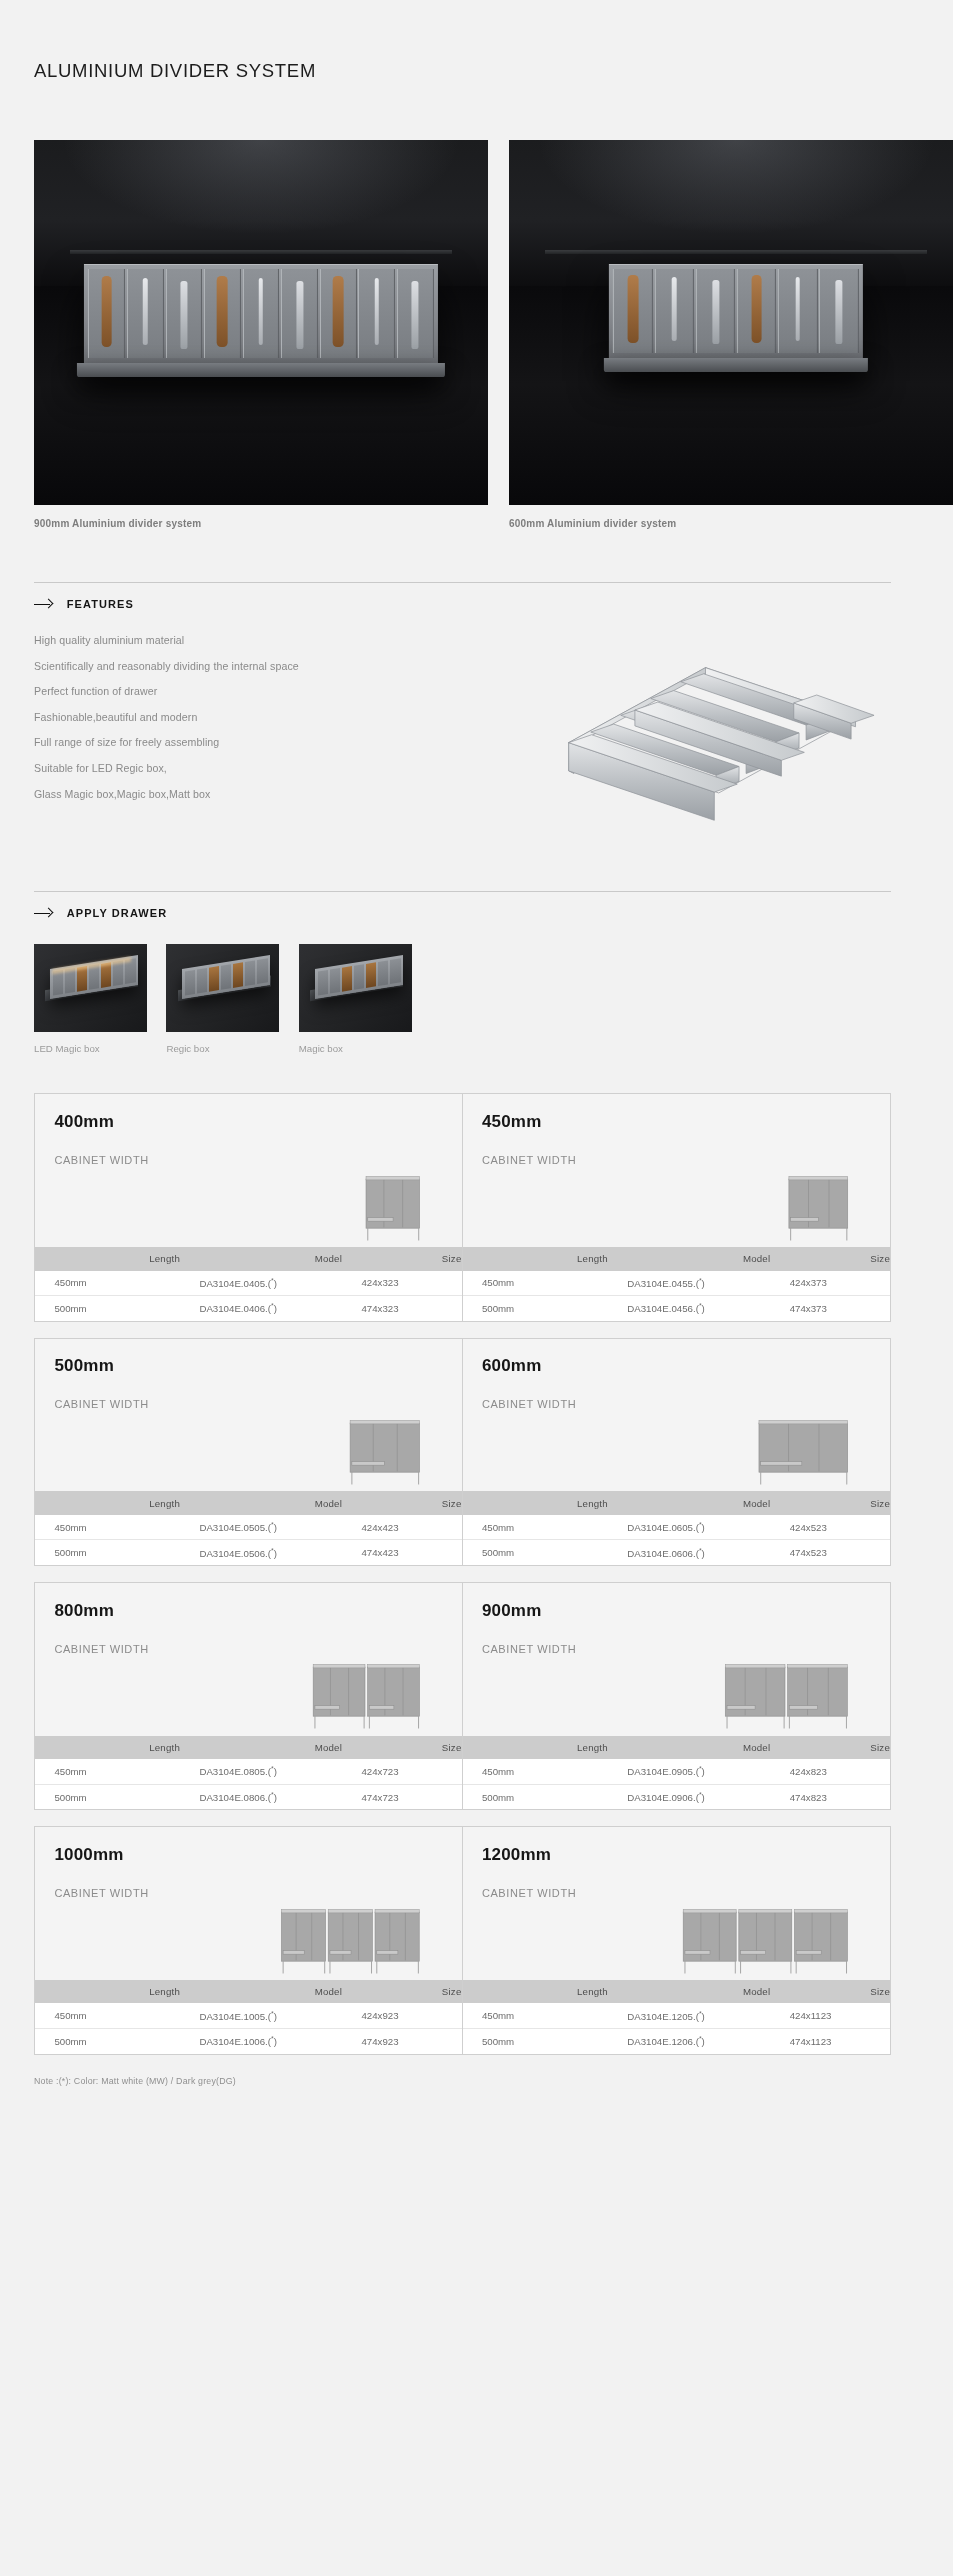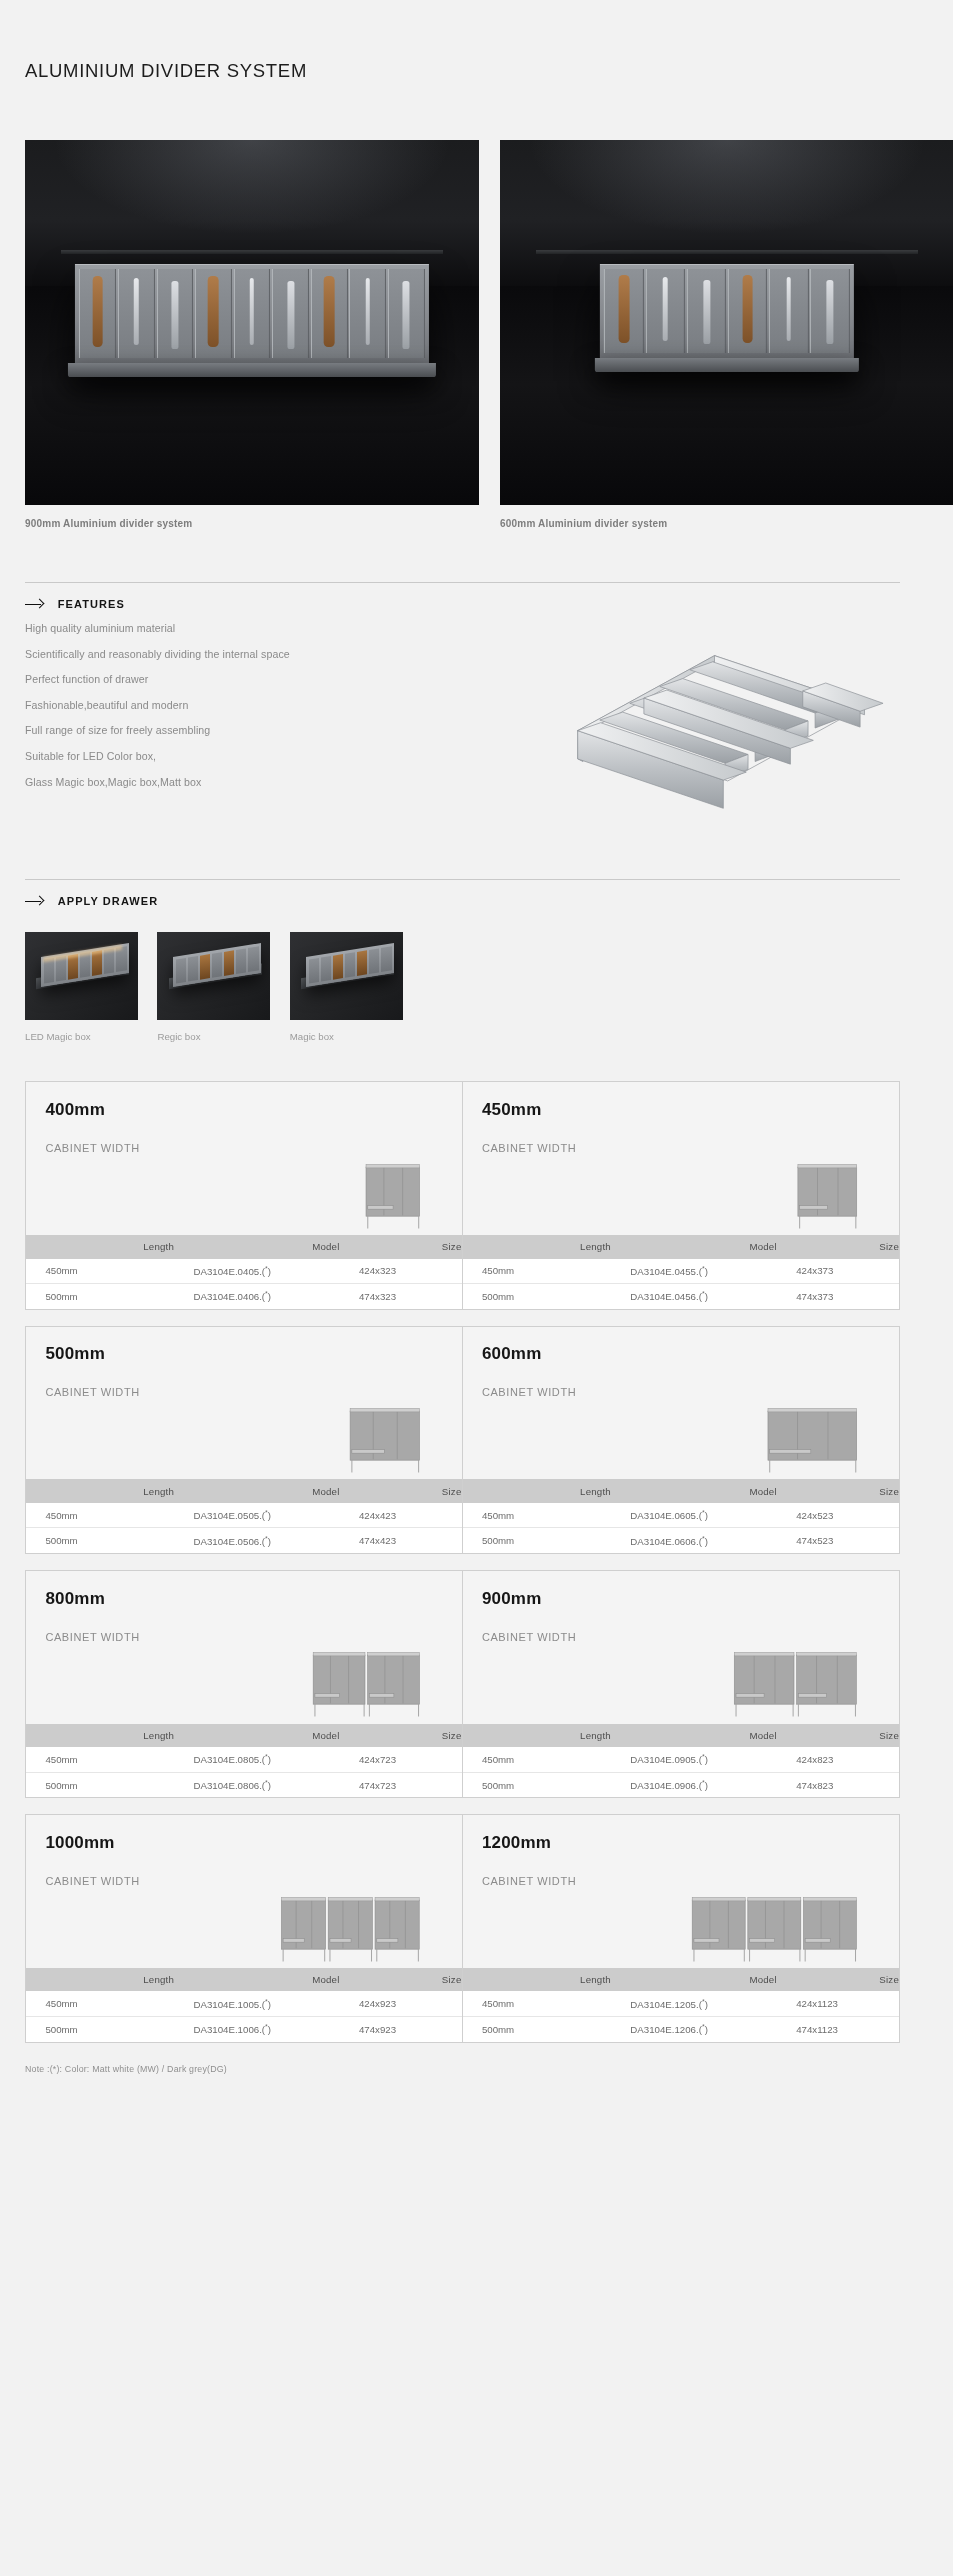--- a/index.html
+++ b/index.html
@@ -3,21 +3,21 @@
 <meta charset="utf-8">
 <style>
   * { box-sizing: border-box; margin: 0; padding: 0; }
   html, body {
     width: 953px;
     background: #f2f2f2;
     font-family: "Liberation Sans", sans-serif;
     color: #2b2b2b;
     -webkit-font-smoothing: antialiased;
   }
-  .page { width: 925px; min-height: 2576px; position: relative; background: #f2f2f2; padding: 0 25px; }
+  .page { width: 925px; min-height: 2576px; position: relative; background: #f2f2f2; padding: 0 34px; }
 
   
   .page-title {
     font-size: 18.5px;
     letter-spacing: 0.7px;
     font-weight: 400;
     color: #1d1d1d;
     padding-top: 60px;
     padding-bottom: 0;
   }
@@ -87,21 +87,21 @@
   .section-title-row {
     display: flex; align-items: center; gap: 15px;
     padding-top: 15px;
   }
   .arrow-icon { width: 17.7px; height: 11.5px; position: relative; flex: none; }
   .arrow-icon .shaft { position: absolute; left: 0; top: 5.3px; width: 16px; height: 1.4px; background: #111; }
   .arrow-icon .head { position: absolute; right: 0; top: 2px; width: 7px; height: 7px; border-top: 1.4px solid #111; border-right: 1.4px solid #111; transform: rotate(45deg); }
   .section-title { font-size: 11px; font-weight: 700; letter-spacing: 1.1px; color: #151515; }
 
   
-  .features-wrap { position: relative; margin-top: 13px; min-height: 203px; }
+  .features-wrap { position: relative; margin-top: 25px; min-height: 203px; }
   .feature-list { list-style: none; }
   .feature-list li { font-size: 10.6px; color: #8a8a8a; line-height: 1; margin-bottom: 15px; letter-spacing: 0.1px; }
   .feature-art {
     position: absolute; right: 8.8px; top: -16px; width: 353px; height: 212px;
   }
   .swatches { display: flex; gap: 25px; margin-top: 35px; }
   .swatch-item { width: 48px; text-align: left; }
   .swatch-dot { width: 39px; height: 39px; border-radius: 50%; }
   .swatch-dot.grey { background: #6e6e6d; }
   .swatch-dot.white { background: #ffffff; border: 0.9px solid #d3d3d3; }
@@ -259,21 +259,21 @@
     </div>
   </div>
 
   <div class="features-wrap">
     <ul class="feature-list" id="feature-list">
         <li>High quality aluminium material</li>
         <li>Scientifically and reasonably dividing the internal space</li>
         <li>Perfect function of drawer</li>
         <li>Fashionable,beautiful and modern</li>
         <li>Full range of size for freely assembling</li>
-        <li>Suitable for LED Color box,</li>
+        <li>Suitable for LED Regic box,</li>
         <li>Glass Magic box,Magic box,Matt box</li>
       </ul>
 
     <div class="feature-art">
       <svg width="353" height="212" viewBox="0 0 400 240" aria-hidden="true">
         <defs>
           <linearGradient id="alu" x1="0" y1="0" x2="0" y2="1">
             <stop offset="0%" stop-color="#e2e4e6"></stop>
               <stop offset="50%" stop-color="#bcc0c4"></stop>
               <stop offset="100%" stop-color="#9ba0a5"></stop>

